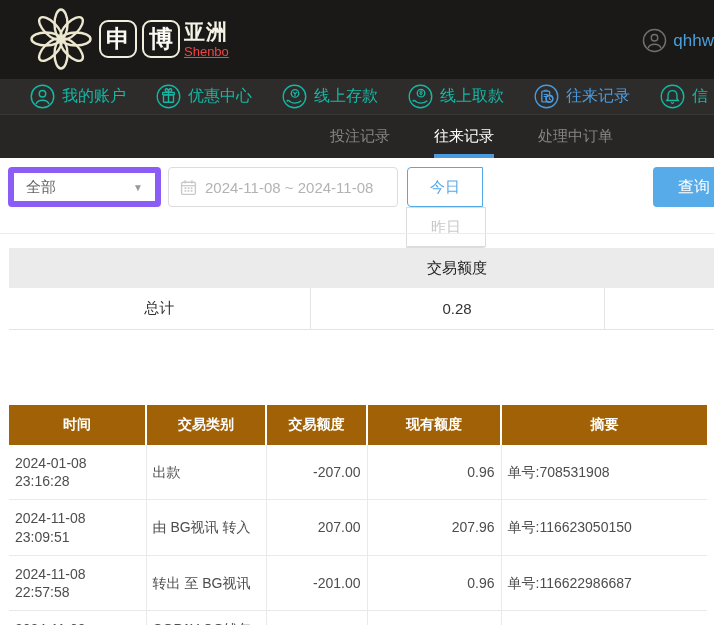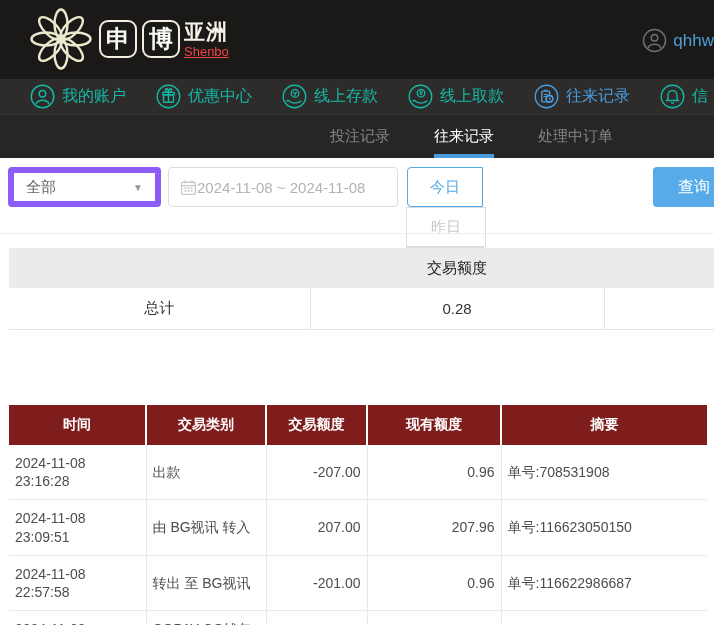--- a/index.html
+++ b/index.html
@@ -34,42 +34,42 @@
          border-bottom:4px solid transparent; padding-top:4px; }
   .tab.active { color:#ffffff; border-bottom-color:#4a9ade; }
 
   
   .content { position:absolute; top:158px; left:0; width:714px; height:467px; background:#fff; }
 
   .select-box { position:absolute; left:8px; top:9px; width:153px; height:40px; border:6px solid #8b5cf6;
                 border-radius:4px; display:flex; align-items:center; padding:0 12px; color:#666; font-size:15px; cursor:pointer; }
   .select-box .caret { margin-left:auto; color:#999; font-size:10px; }
   .date-box { position:absolute; left:168px; top:9px; width:230px; height:40px; border:1px solid #dcdcdc;
-              border-radius:4px; display:flex; align-items:center; gap:0; padding:0 11px; color:#b3b3b3; font-size:15px; cursor:pointer; }
+              border-radius:4px; display:flex; align-items:center; gap:8px; padding:0 11px; color:#b3b3b3; font-size:15px; cursor:pointer; }
   .btn-group { position:absolute; left:407px; top:9px; display:flex;flex-direction:column; }
   .qbtn { height:40px; border:1px solid #dcdcdc; background:#fff; color:#c9c9c9; font-size:15px; cursor:pointer;
           font-family:inherit; }
   .qbtn.today { width:76px; border-radius:4px 0 0 4px; border-color:#53a8e8; color:#53a8e8; position:relative; z-index:2; }
   .qbtn.yday  { width:80px; margin-left:-1px; }
   .qbtn.d7    { width:81px; margin-left:-1px; border-radius:0 4px 4px 0; }
   .search-btn { position:absolute; left:653px; top:9px; width:82px; height:40px; background:#57abe8; color:#fff;
                 border:none; border-radius:4px; font-size:16px; cursor:pointer; font-family:inherit; }
   .filter-divider { position:absolute; left:0; top:75px; width:714px; height:1px; background:#ededed; }
 
   
   .sum-table { position:absolute; left:9px; top:90px; width:760px; border-collapse:collapse; table-layout:fixed;
                font-size:15px; color:#333; }
   .sum-table th { background:#ebebeb; height:40px; font-weight:normal; text-align:center; font-size:15px; color:#222; }
   .sum-table td { height:41px; text-align:center; border-bottom:1px solid #e4e4e4; background:#fff; }
   .sum-table td + td { border-left:1px solid #e4e4e4; }
 
   
   .tx-table { position:absolute; left:9px; top:247px; width:698px; border-collapse:collapse; table-layout:fixed;
               font-size:14px; color:#4d4d4d; }
-  .tx-table th { background:#7f1d1d; color:#fff; font-size:14px; font-weight:bold; height:40px; text-align:center;
+  .tx-table th { background:#a16207; color:#fff; font-size:14px; font-weight:bold; height:40px; text-align:center;
                  border-right:2px solid #fff; }
   .tx-table th:last-child { border-right:none; }
   .tx-table td { border-bottom:1px solid #e9e9e9; border-right:1px solid #e9e9e9; padding:9px 6px; line-height:1.3;
                  background:#fff; vertical-align:middle; }
   .tx-table td:last-child { border-right:none; }
   .c-time { padding-left:6px; }
   .c-type { padding-left:8px; }
   .c-amt, .c-bal { text-align:right; padding-right:10px; }
   .c-note { padding-left:10px; }
 </style>
@@ -252,21 +252,21 @@
         <tr>
           <th>时间</th>
           <th>交易类别</th>
           <th>交易额度</th>
           <th>现有额度</th>
           <th>摘要</th>
         </tr>
       </thead>
       <tbody>
         <tr>
-          <td class="c-time">2024-11-08 23:16:28</td>
+          <td class="c-time">2024-01-08 23:16:28</td>
           <td class="c-type">出款</td>
           <td class="c-amt">-207.00</td>
           <td class="c-bal">0.96</td>
           <td class="c-note">单号:708531908</td>
         </tr>
         <tr>
           <td class="c-time">2024-11-08 23:09:51</td>
           <td class="c-type">由 BG视讯 转入</td>
           <td class="c-amt">207.00</td>
           <td class="c-bal">207.96</td>

